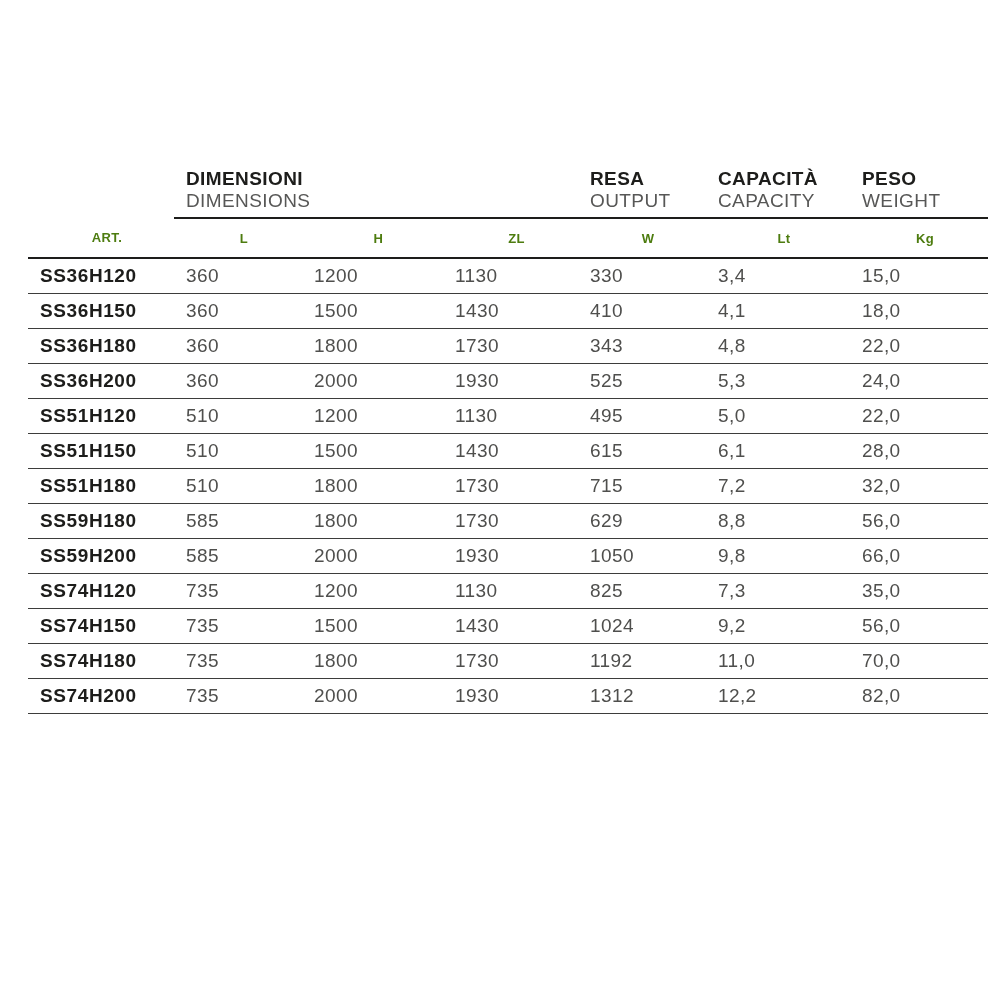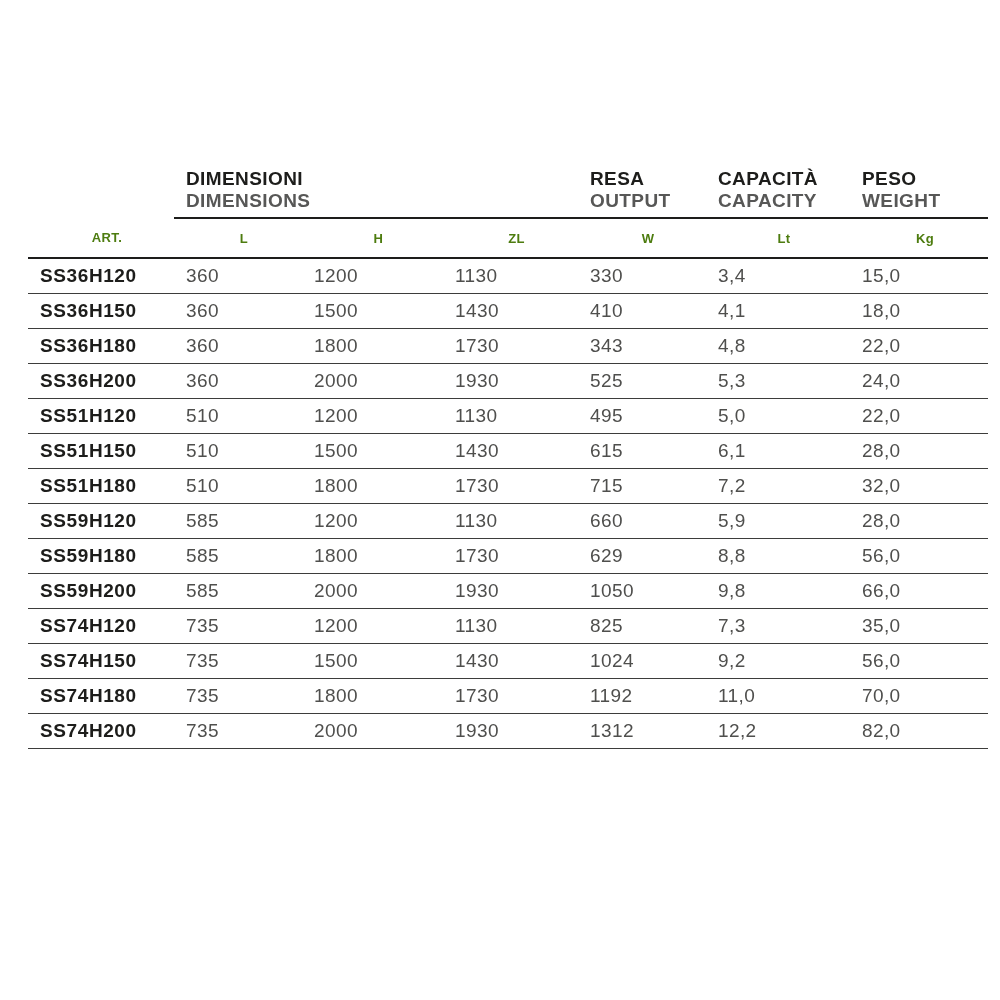--- a/index.html
+++ b/index.html
@@ -42,21 +42,21 @@
   .gh-it {
     font-size: 19px;
     font-weight: 600;
     letter-spacing: 0.4px;
     color: #1d1d1b;
     line-height: 22px;
     white-space: nowrap;
   }
   .gh-en {
     font-size: 19px;
-    font-weight: 700;
+    font-weight: 400;
     letter-spacing: 0.4px;
     color: #575756;
     line-height: 22px;
     white-space: nowrap;
   }
   
   tr.col-row th {
     height: 38px;
     text-align: center;
     vertical-align: middle;
@@ -188,29 +188,20 @@
         <tr>
           <td class="art">SS51H180</td>
           <td>510</td>
           <td>1800</td>
           <td>1730</td>
           <td>715</td>
           <td>7,2</td>
           <td>32,0</td>
         </tr>
         <tr>
-          <td class="art">SS59H120</td>
-          <td>585</td>
-          <td>1200</td>
-          <td>1130</td>
-          <td>660</td>
-          <td>5,9</td>
-          <td>28,0</td>
-        </tr>
-        <tr>
           <td class="art">SS59H180</td>
           <td>585</td>
           <td>1800</td>
           <td>1730</td>
           <td>629</td>
           <td>8,8</td>
           <td>56,0</td>
         </tr>
         <tr>
           <td class="art">SS59H200</td>

